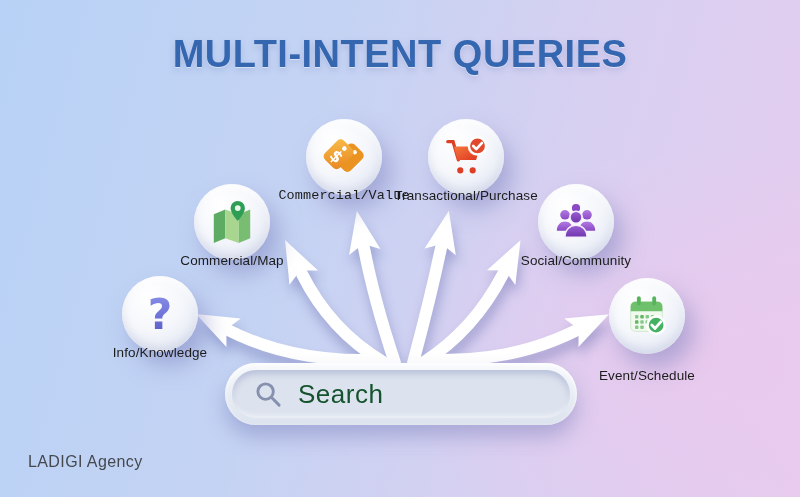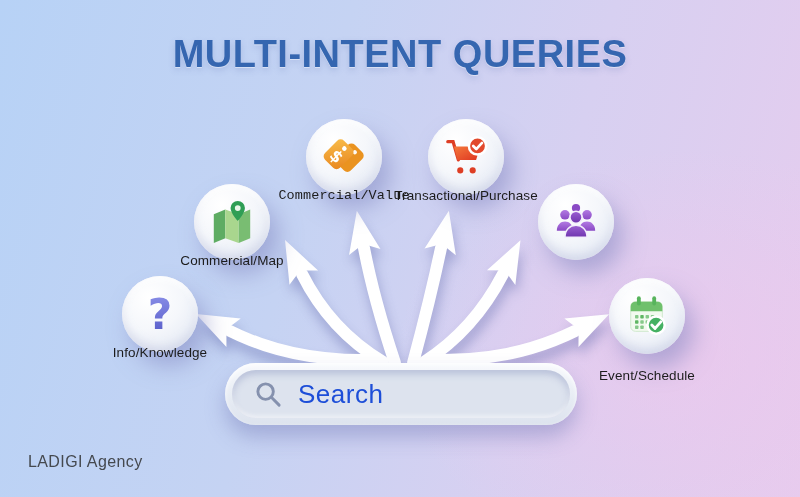--- a/index.html
+++ b/index.html
@@ -34,21 +34,21 @@
     position:absolute;left:225px;top:363px;width:352px;height:62px;border-radius:31px;
     background:linear-gradient(180deg,#f8fafd 0%,#e7ecf4 55%,#dde3ee 100%);
     box-shadow:0 12px 20px rgba(118,125,185,.45),0 2px 4px rgba(255,255,255,.8) inset;
     padding:7px;box-sizing:border-box;
   }
   .search-inner{
     width:100%;height:100%;border-radius:24px;background:#dde3ee;
     box-shadow:inset 0 4px 7px rgba(138,148,190,.45),inset 0 -2px 4px rgba(255,255,255,.75);
     display:flex;align-items:center;gap:15px;padding-left:22px;box-sizing:border-box;
   }
-  .search-text{font-size:26px;color:#1d4ed8;letter-spacing:.5px;}
+  .search-text{font-size:26px;color:#14532d;letter-spacing:.5px;}
   .brand{
     position:absolute;left:28px;top:453px;font-size:16px;color:#45494f;
     font-weight:500;letter-spacing:.4px;
   }
 </style>
 </head>
 <body>
 
 <div class="stage">
 
@@ -155,20 +155,21 @@
         <circle cx="24" cy="9.5" r="4.3" fill="#8a4ac5"></circle>
         <circle cx="12.5" cy="16.5" r="5" fill="url(#g-p1)"></circle>
         <path d="M4 33 c0-6 4-9.5 8.5-9.5 c4.5 0 8.5 3.5 8.5 9.5 z" fill="url(#g-p1)"></path>
         <circle cx="35.5" cy="16.5" r="5" fill="url(#g-p1)"></circle>
         <path d="M27 33 c0-6 4-9.5 8.5-9.5 c4.5 0 8.5 3.5 8.5 9.5 z" fill="url(#g-p1)"></path>
         <circle cx="24" cy="19" r="6.3" fill="url(#g-p2)" stroke="#f3eefc" stroke-width="1.6"></circle>
         <path d="M12.5 40 c0-8 5-12.5 11.5-12.5 c6.5 0 11.5 4.5 11.5 12.5 z" fill="url(#g-p2)" stroke="#f3eefc" stroke-width="1.6"></path>
       </svg>
     </div>
   </div>
+  <div class="intent-label" style="left:576px;top:253px;">Social/Community</div>
 
   <div class="intent" style="left:609px;top:278px;">
     <div class="badge">
       <svg width="46" height="46" viewBox="0 0 48 48">
         <rect x="7" y="9" width="33" height="31" rx="5" fill="#f2faef" stroke="#cfe8cc" stroke-width="1"></rect>
         <path d="M7 14 a5 5 0 0 1 5 -5 h23 a5 5 0 0 1 5 5 v5 H7 z" fill="#6fc06c"></path>
         <rect x="13.5" y="3.5" width="4" height="9.5" rx="2" fill="#57b45c"></rect>
         <rect x="29.5" y="3.5" width="4" height="9.5" rx="2" fill="#57b45c"></rect>
         <g fill="#86c98a">
           <rect x="11.5" y="23" width="3.6" height="3.6" rx="0.8"></rect>

